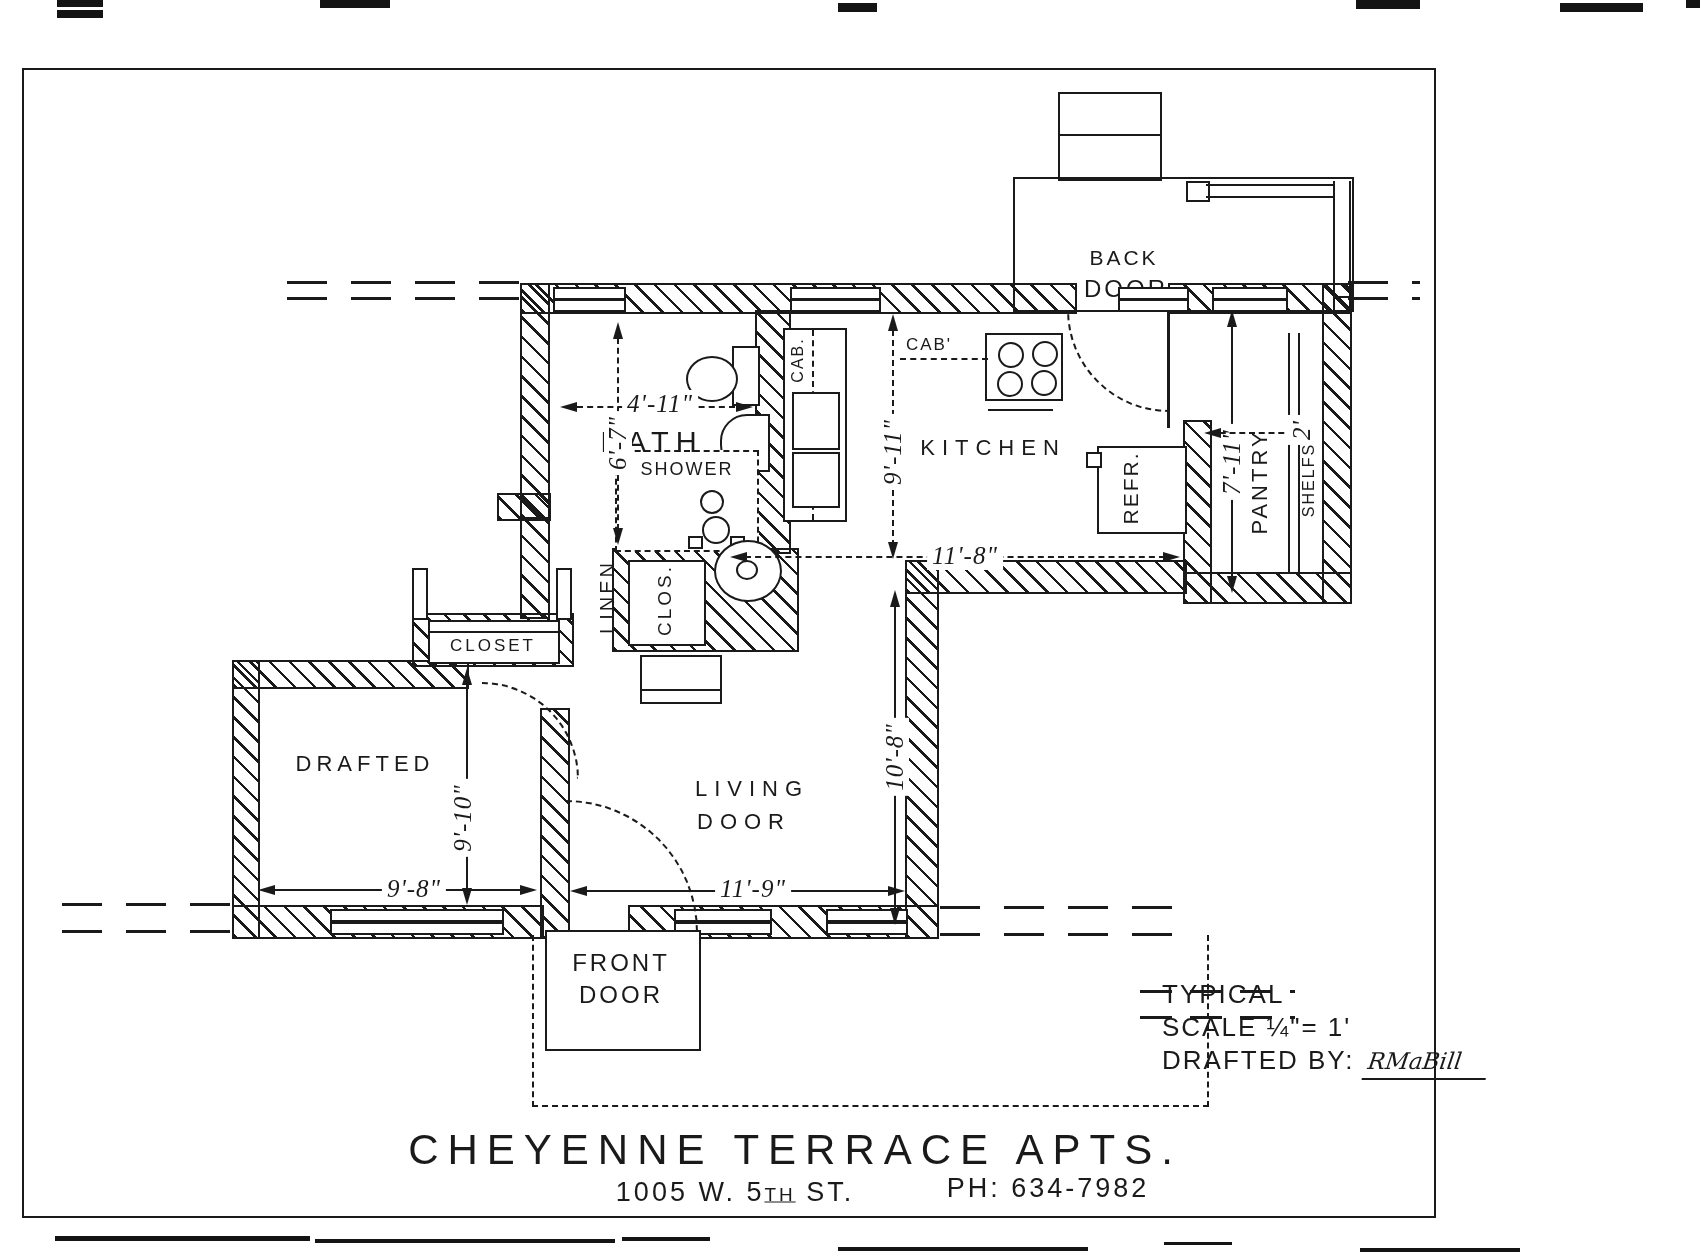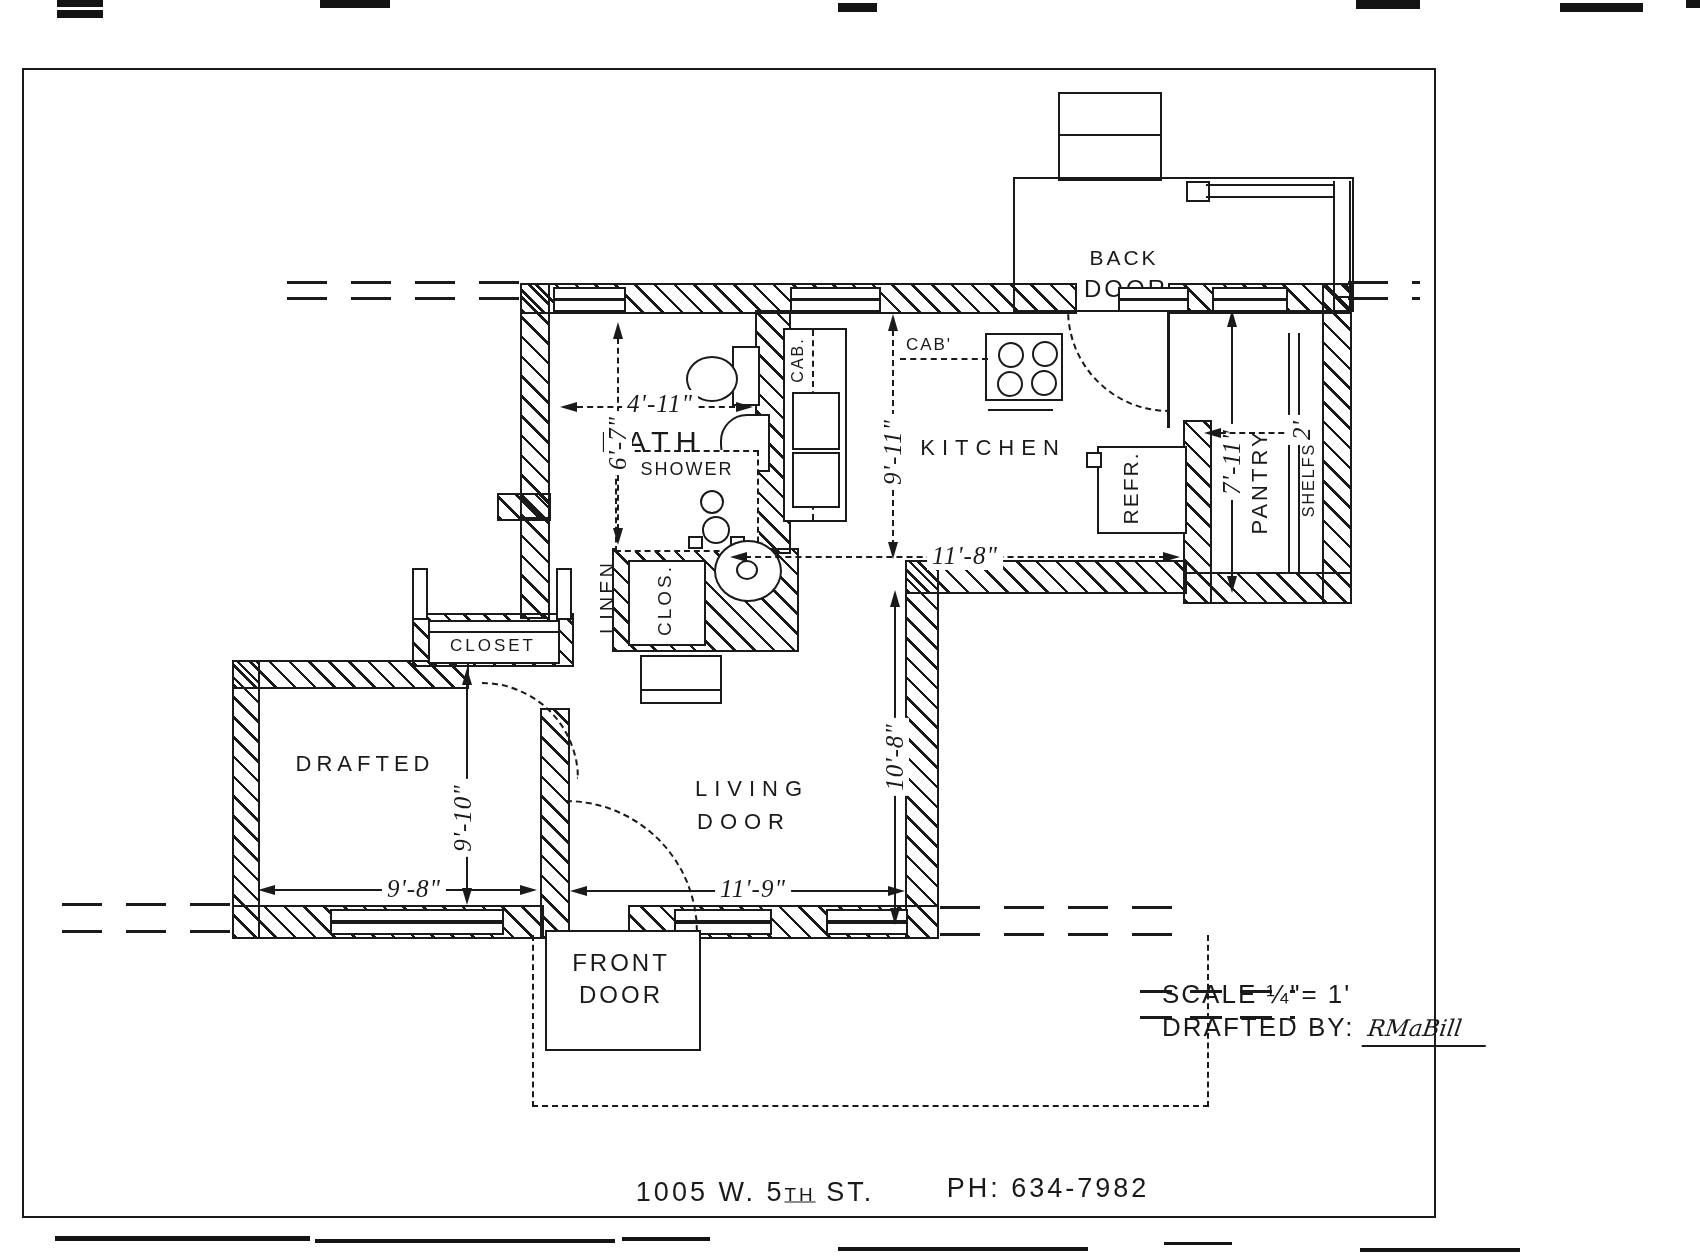--- a/index.html
+++ b/index.html
@@ -225,26 +225,28 @@
   <div class="hline" style="left:580px;top:890px;width:315px;"></div>
   <div class="ar ar-l" style="left:570px;top:886px;"></div>
   <div class="ar ar-r" style="left:888px;top:886px;"></div>
   <div class="htext dim" style="left:753px;top:889px;">11'-9"</div>
 
   <div class="vline" style="left:894px;top:602px;height:312px;"></div>
   <div class="ar ar-u" style="left:890px;top:590px;"></div>
   <div class="ar ar-d" style="left:890px;top:908px;"></div>
   <div class="vtext dim" style="left:895px;top:757px;">10'-8"</div>
 
-  <div class="htext" style="left:735px;top:1192px;font-size:27px;letter-spacing:3px;margin-left:20px;">
+  <div class="htext" style="left:795px;top:1150px;font-size:42px;letter-spacing:9px;">CHEYENNE TERRACE APTS.</div>
+  <div class="htext" style="left:735px;top:1192px;font-size:27px;letter-spacing:3px;">
     <span>1005 W. 5</span><span class="sup">TH</span><span> ST.</span>
   </div>
   <div class="htext" style="left:1048px;top:1188px;font-size:27px;letter-spacing:3px;">PH: 634-7982</div>
 
   <div class="abs" style="left:1162px;top:978px;font-size:26px;letter-spacing:2px;line-height:33px;">
+    <div>TYPICAL</div>
     <div>SCALE ¼"= 1'</div>
     <div>
       <span>DRAFTED BY:</span>
       <span class="sig">RMaBill</span>
     </div>
   </div>
 
 </div>
 
 </body></html>

